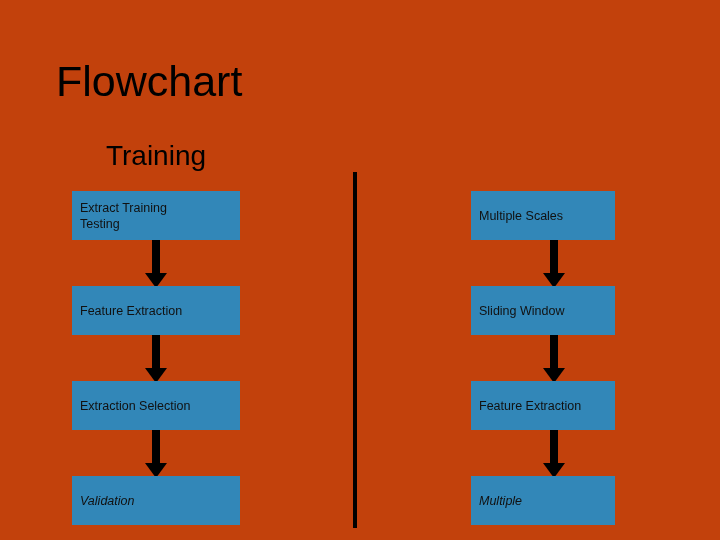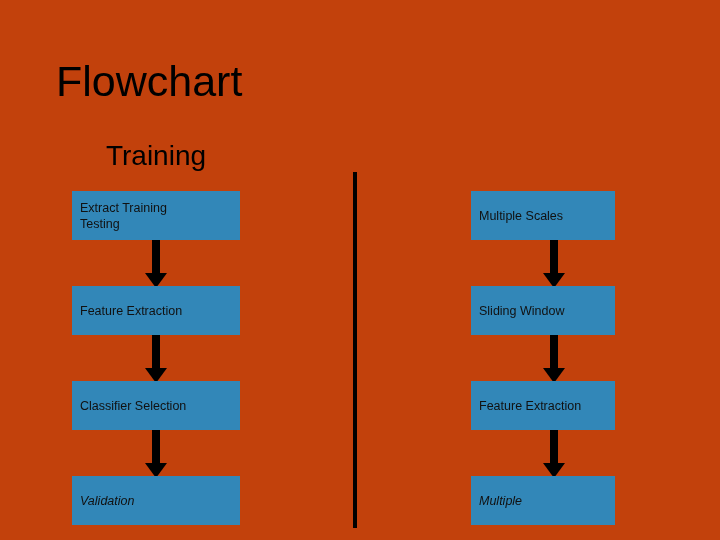--- a/index.html
+++ b/index.html
@@ -137,21 +137,21 @@
     <div class="pbox row-2">
       <span>Feature Extraction</span>
     </div>
 
     <div class="arrow arr-2">
       <div class="shaft"></div>
       <div class="head"></div>
     </div>
 
     <div class="pbox row-3">
-      <span>Classifier Selection</span>
+      <span>Extraction Selection</span>
     </div>
 
     <div class="arrow arr-3">
       <div class="shaft"></div>
       <div class="head"></div>
     </div>
 
     <div class="pbox row-4">
       <span>Validation</span>
     </div>

